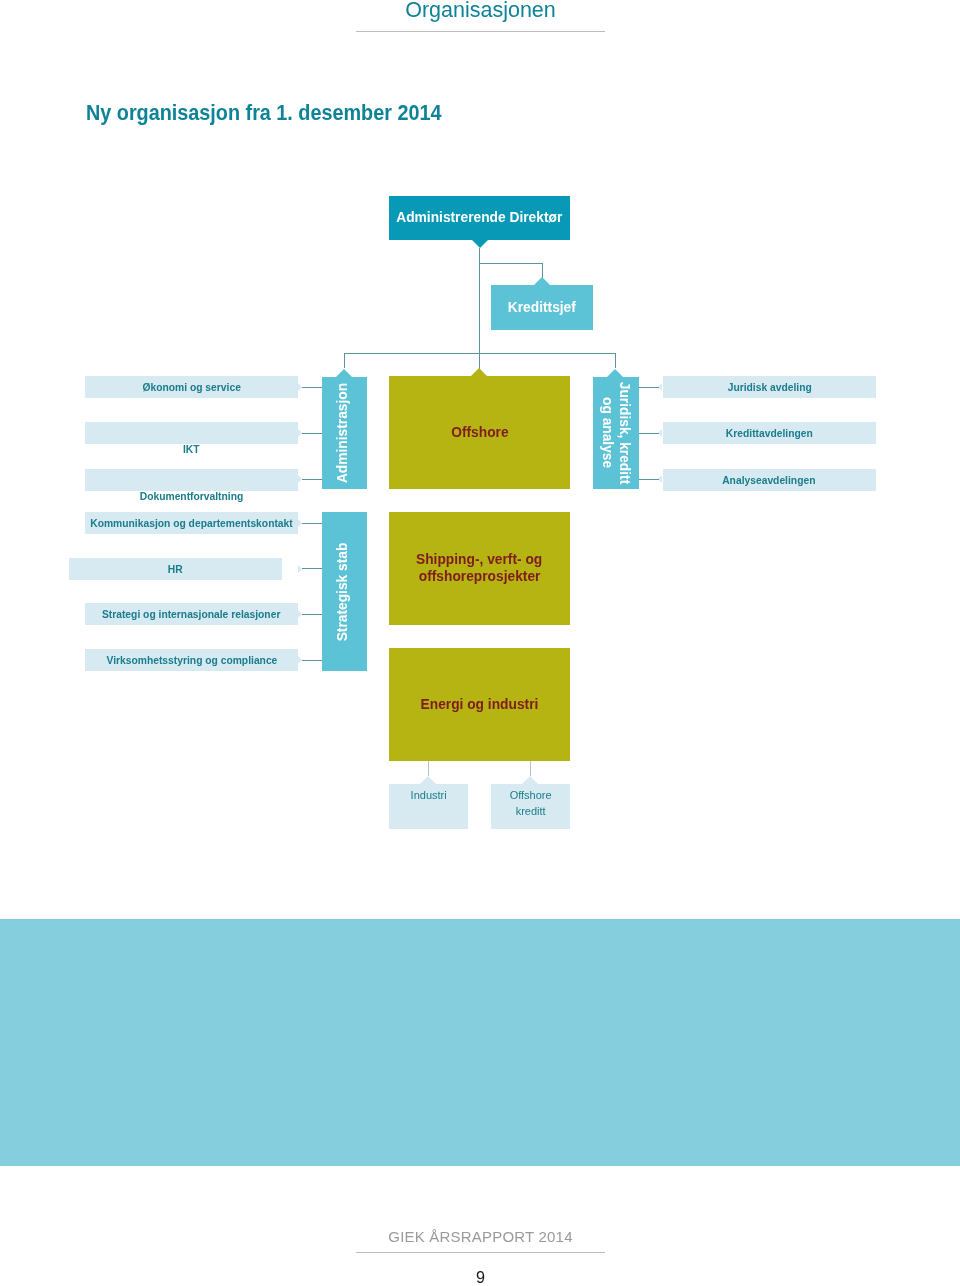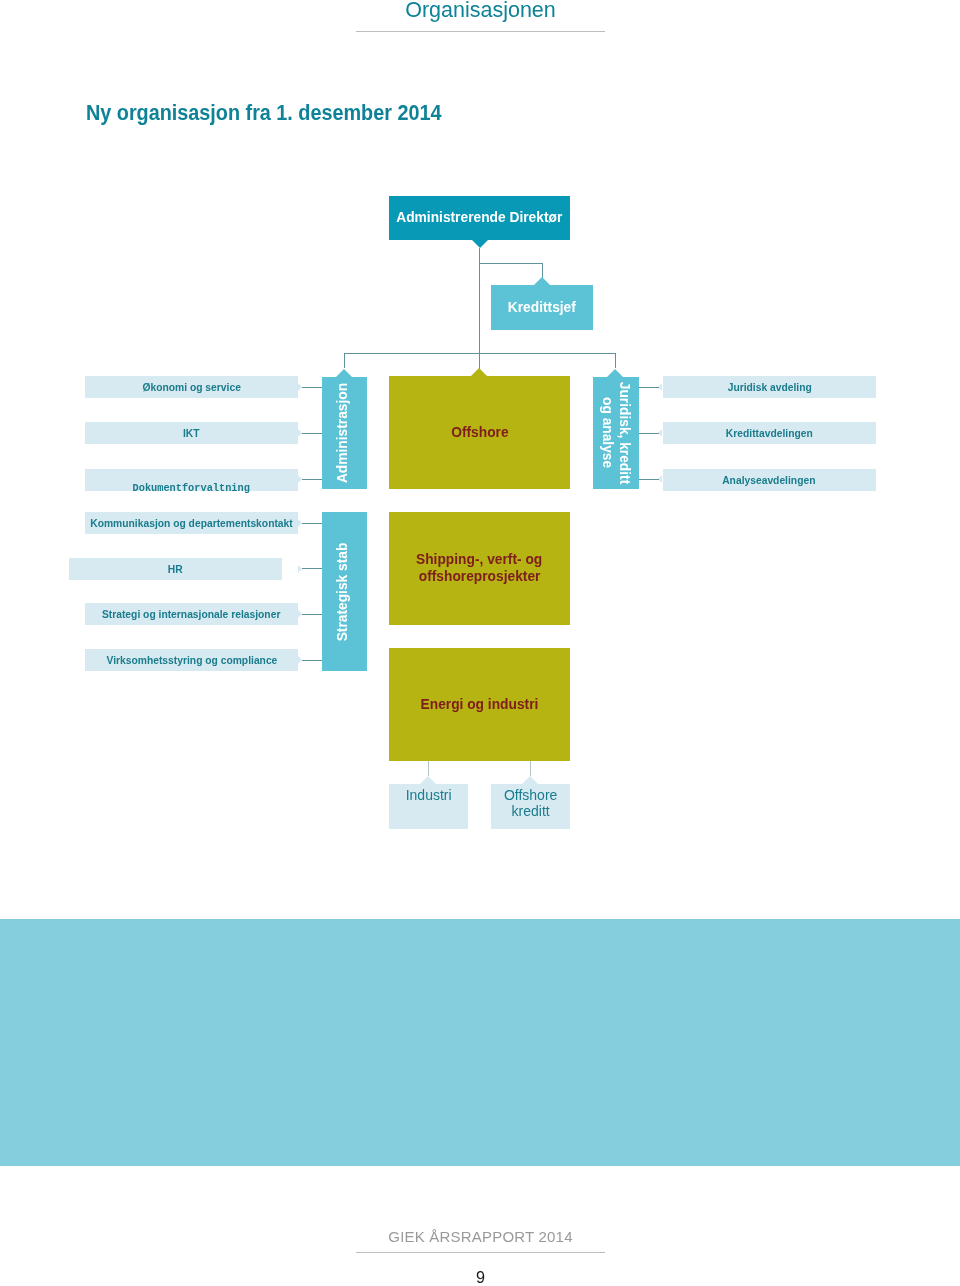--- a/index.html
+++ b/index.html
@@ -27,21 +27,21 @@
 
   
   .box{position:absolute;box-sizing:border-box;}
   .box-teal{background:#0799B5;color:#ffffff;}
   .box-mid{background:#5CC2D6;color:#ffffff;}
   .box-olive{background:#B5B413;color:#7f1d1d;}
   .box-pale{background:#D7EAF1;color:#1A7C8C;}
   .lbl{position:absolute;left:-60px;right:-60px;text-align:center;white-space:nowrap;}
   .lbl-big{font-size:15.3px;font-weight:bold;}
   .lbl-small{font-size:11.45px;font-weight:bold;}
-  .lbl-leaf{font-size:14px;font-weight:normal;}
+  .lbl-leaf{font-size:11px;font-weight:normal;}
 
   
   .ar{position:absolute;width:0;height:0;}
   .ar-up{border-left:8.5px solid transparent;border-right:8.5px solid transparent;}
   .ar-dn{border-left:8.5px solid transparent;border-right:8.5px solid transparent;}
   .ar-r{border-top:4.3px solid transparent;border-bottom:4.3px solid transparent;}
   .ar-l{border-top:4.3px solid transparent;border-bottom:4.3px solid transparent;}
 
   
   .ln{position:absolute;background:#5E9399;}
@@ -128,27 +128,27 @@
     </div>
   </div>
 
   <div class="box box-pale" style="left:85px;top:376.2px;width:213px;height:22px;">
     <div class="lbl lbl-small" style="top:0;height:22px;line-height:22px;"><span class="c">Økonomi og service</span></div>
   </div>
   <div class="ar ar-r" style="left:298px;top:382.9px;border-left:4px solid #D7EAF1;"></div>
   <div class="ln" style="left:302px;top:386.6px;width:20px;height:1px;"></div>
 
   <div class="box box-pale" style="left:85px;top:422.4px;width:213px;height:22px;">
-    <div class="lbl lbl-small" style="top:0;height:22px;line-height:22px;"><span class="c">IKT</span></div>
+    <div class="lbl lbl-small" style="top:16px;height:22px;line-height:22px;"><span class="c">IKT</span></div>
   </div>
   <div class="ar ar-r" style="left:298px;top:429.1px;border-left:4px solid #D7EAF1;"></div>
   <div class="ln" style="left:302px;top:432.8px;width:20px;height:1px;"></div>
 
   <div class="box box-pale" style="left:85px;top:468.6px;width:213px;height:22px;">
-    <div class="lbl lbl-small" style="top:8px;height:22px;line-height:22px;font-family:Liberation Mono, monospace;"><span class="c">Dokumentforvaltning</span></div>
+    <div class="lbl lbl-small" style="top:16px;height:22px;line-height:22px;"><span class="c">Dokumentforvaltning</span></div>
   </div>
   <div class="ar ar-r" style="left:298px;top:475.3px;border-left:4px solid #D7EAF1;"></div>
   <div class="ln" style="left:302px;top:479px;width:20px;height:1px;"></div>
 
   <div class="box box-pale" style="left:85px;top:512.2px;width:213px;height:22px;">
     <div class="lbl lbl-small" style="top:0;height:22px;line-height:22px;"><span class="c">Kommunikasjon og departementskontakt</span></div>
   </div>
   <div class="ar ar-r" style="left:298px;top:518.9px;border-left:4px solid #D7EAF1;"></div>
   <div class="ln" style="left:302px;top:522.6px;width:20px;height:1px;"></div>
 

